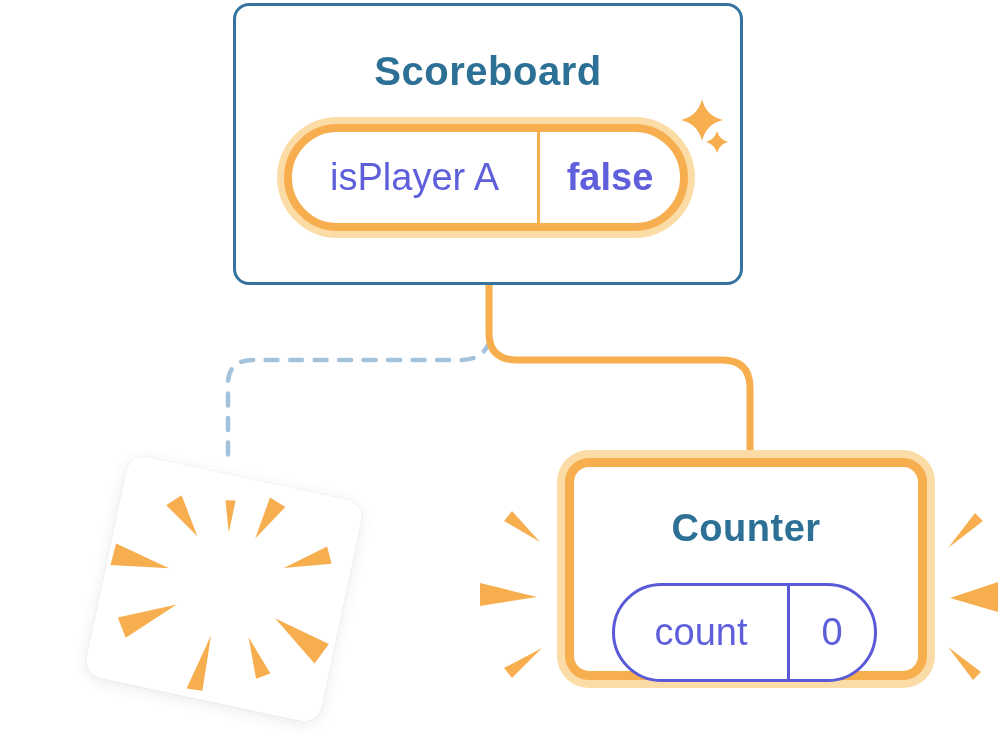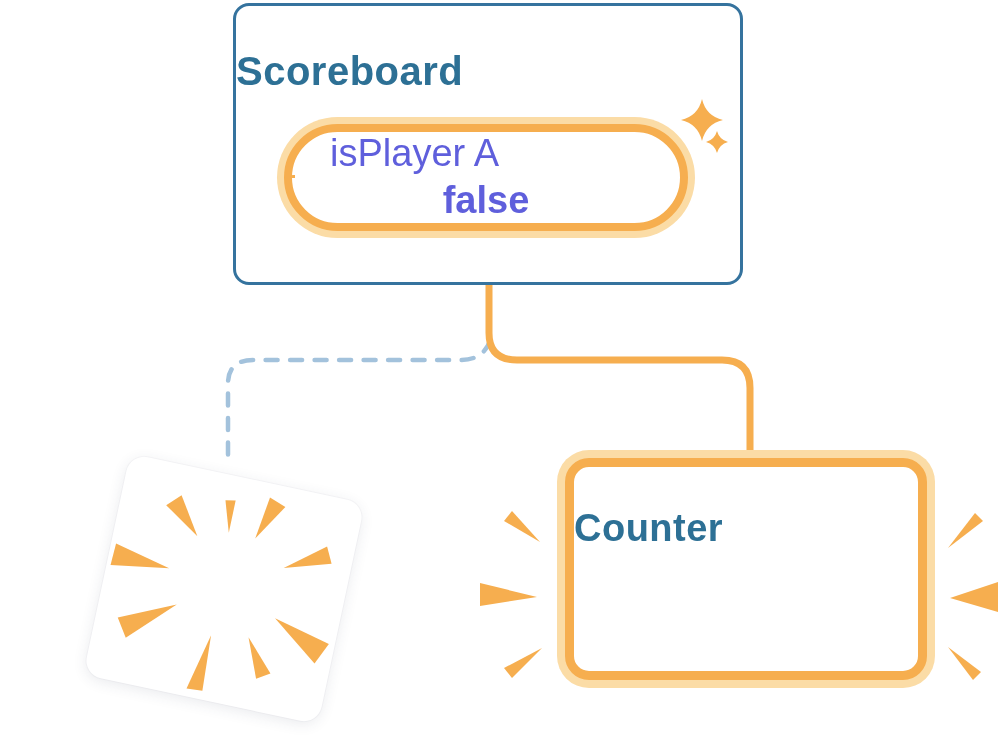--- a/index.html
+++ b/index.html
@@ -32,28 +32,28 @@
     left:565px;top:458px;width:362px;height:222px;
     border:9px solid var(--orange);border-radius:24px;
     box-shadow:0 0 0 8px var(--orange-light);
   }
   .destroyed{
     left:104px;top:476px;width:240px;height:226px;border-radius:18px;
     transform:rotate(12deg);
     box-shadow:0 3px 14px rgba(50,60,90,.10),0 0 0 1px rgba(50,60,90,.03);
   }
   .card-title{
-    position:absolute;left:0;right:0;top:43px;
+    position:absolute;left:0;right:0;top:43px;text-align:center;
     font-size:40px;font-weight:700;color:var(--title-blue);letter-spacing:.5px;
   }
   .counter .card-title{font-size:38px;top:40px;}
 
   .state-pill{
     position:absolute;display:flex;align-items:stretch;background:var(--card-white);
-    border-radius:999px;box-sizing:border-box;overflow:hidden;flex-direction:column;
+    border-radius:999px;box-sizing:border-box;overflow:hidden;
   }
   .scoreboard .state-pill{
     left:48px;top:118px;width:404px;height:107px;
     border:8px solid var(--orange);
     box-shadow:0 0 0 7px var(--orange-light);
   }
   .counter .state-pill{
     left:38px;top:116px;width:265px;height:99px;
     border:3px solid var(--purple-border);
   }
@@ -112,15 +112,20 @@
       <polygon class="f-orange" points="154,155 170,194 183,186"></polygon>
       <polygon class="f-orange" points="117,161 104,218 120,217"></polygon>
       <polygon class="f-orange" points="77,138 34,181 22,163"></polygon>
       <polygon class="f-orange" points="62,104 5,91 4,113"></polygon>
       <polygon class="f-orange" points="83,67 59,30 46,43"></polygon>
     </svg>
   </div>
 
   <div class="card counter">
     <div class="card-title">Counter</div>
+    <div class="state-pill">
+      <div class="seg seg-label">count</div>
+      <div class="divider"></div>
+      <div class="seg seg-value">0</div>
+    </div>
   </div>
 
 </div>
 
 </body></html>

